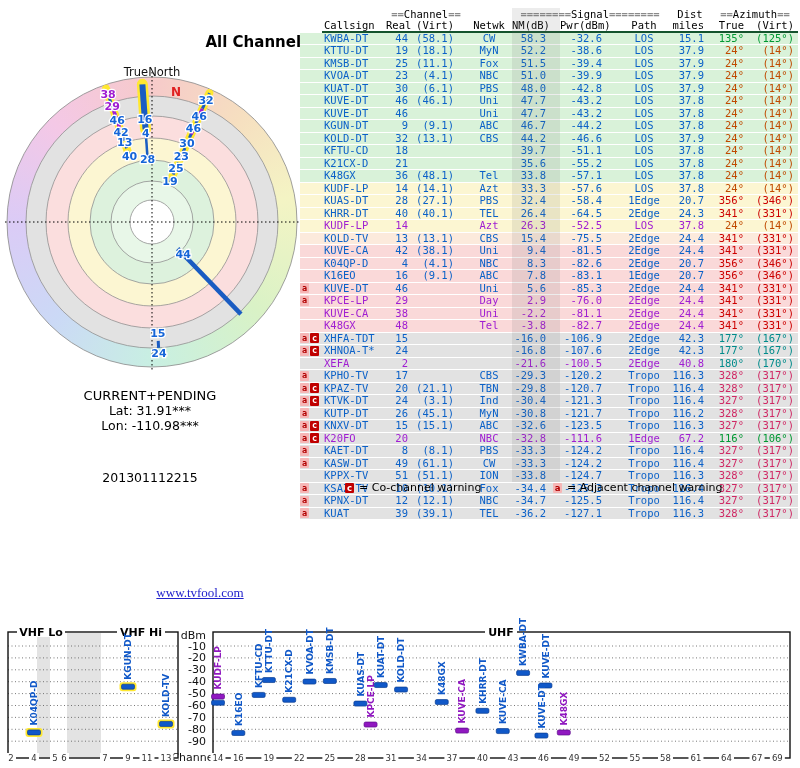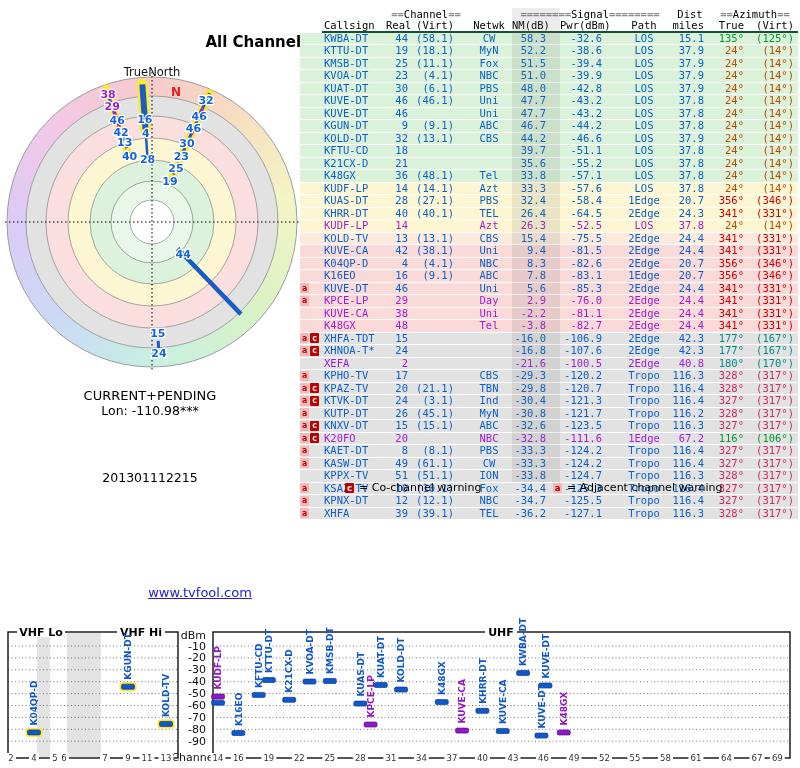--- a/index.html
+++ b/index.html
@@ -16,21 +16,21 @@
     fill:#1565d8;stroke:#fff;stroke-width:2.5px;paint-order:stroke;text-anchor:middle;}
   .spoke-label.purple{fill:#a01ed2;}
   .north-n{font-size:12px;font-weight:bold;fill:#e02020;text-anchor:middle;}
   
   #criteria{left:0;top:388px;width:300px;text-align:center;color:#000;}
   #criteria .sc-title{font-size:13.5px;font-weight:bold;text-decoration:underline;margin-bottom:8px;}
   #criteria .sc-line1{font-size:13px;}
   #criteria .sc-line{font-size:12.5px;}
   #datecode{left:0;top:470px;width:300px;text-align:center;font-size:12.5px;color:#000;}
   
-  #site-link{left:100px;top:585px;width:200px;text-align:center;font-size:13px;}
+  #site-link{left:100px;top:585px;width:200px;text-align:center;font-size:13px;font-family:Liberation Serif, serif;}
   #site-link a{color:#2222cc;text-decoration:underline;}
   
   #tbl{left:300px;top:8px;width:498px;font-family:"DejaVu Sans Mono","Liberation Mono",monospace;
     font-size:10.5px;color:#000;}
   .trow{display:grid;grid-template-columns:22px 64px 30px 50px 46px 48px 60px 48px 44px 38px 48px;
     height:11.5px;line-height:11px;align-items:center;border-bottom:0.8px solid #fff;}
   .ghrow{display:grid;grid-template-columns:86px 80px 46px 156px 44px 86px;height:12px;line-height:12px;}
   .ghrow .gh{text-align:center;color:#000;}
   .ghrow .eq{color:#8a8a8a;font-weight:bold;}
   .hrow .hc{border-bottom:2px solid #14532d;}
@@ -111,20 +111,21 @@
       <text x="144.81508320435515" y="92.75090282323809" class="spoke-label">16</text>
       <text x="145.7916738367729" y="106.71679952687563" class="spoke-label">4</text>
       <text x="183.25962667065488" y="227.8702910152393" class="spoke-label">44</text>
       <text x="157.8616270992097" y="307.34650789251225" class="spoke-label">15</text>
       <text x="158.9083462240686" y="327.3190985876038" class="spoke-label">24</text>
       <text x="176" y="66" class="north-n">N</text>
     </svg>
 
   <div class="abs" id="criteria">
     <div class="sc-line1">CURRENT+PENDING</div>
+    <div class="sc-line">Lat: 31.91***</div>
     <div class="sc-line">Lon: -110.98***</div>
   </div>
   <div class="abs" id="datecode">
     <div>201301112215</div>
   </div>
 
   <div class="abs" id="tbl">
     <div class="ghrow">
       <div></div>
       <div class="gh"><span class="eq">==</span><span>Channel</span><span class="eq">==</span></div>
@@ -672,21 +673,21 @@
           <div class="c-pwr t-blue">-125.5</div>
           <div class="c-path t-blue">Tropo</div>
           <div class="c-miles t-blue">116.4</div>
           <div class="c-true az-crimson">327°</div>
           <div class="c-magn az-crimson">(317°)</div>
         </div>
         <div class="trow bg-gray">
           <div class="warncell">
             <span class="wbox wa">a</span>
           </div>
-          <div class="c-call t-blue">XHFA</div>
+          <div class="c-call t-blue">KUAT</div>
           <div class="c-real t-blue">39</div>
           <div class="c-virt t-blue">(39.1)</div>
           <div class="c-net t-blue">TEL</div>
           <div class="c-nm t-blue">-36.2</div>
           <div class="c-pwr t-blue">-127.1</div>
           <div class="c-path t-blue">Tropo</div>
           <div class="c-miles t-blue">116.3</div>
           <div class="c-true az-crimson">328°</div>
           <div class="c-magn az-crimson">(317°)</div>
         </div>

